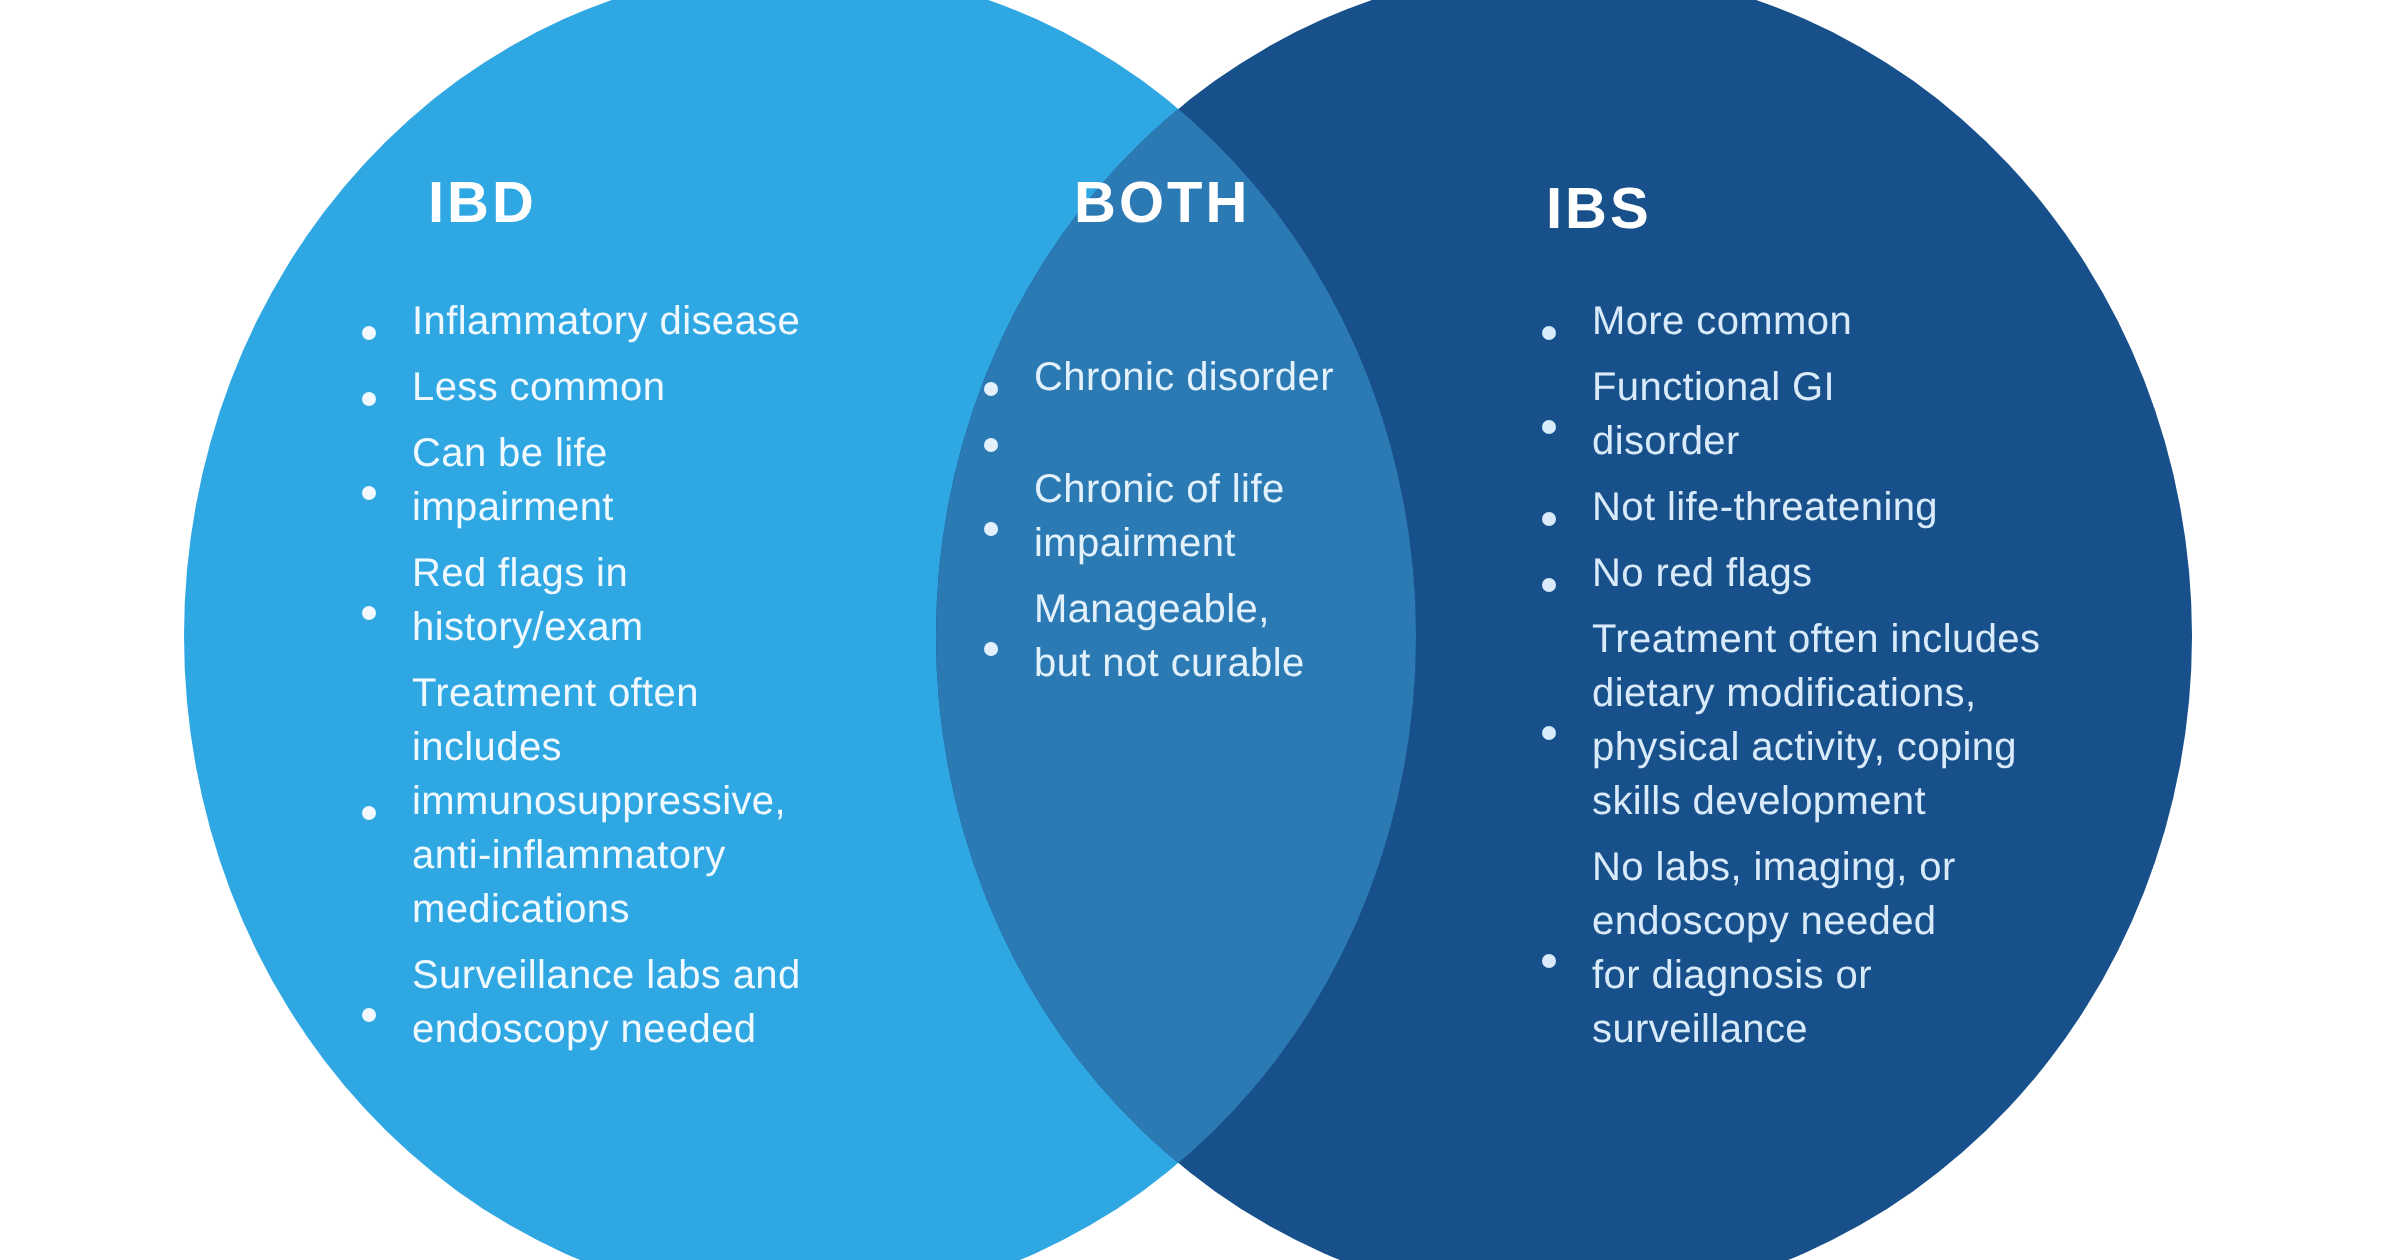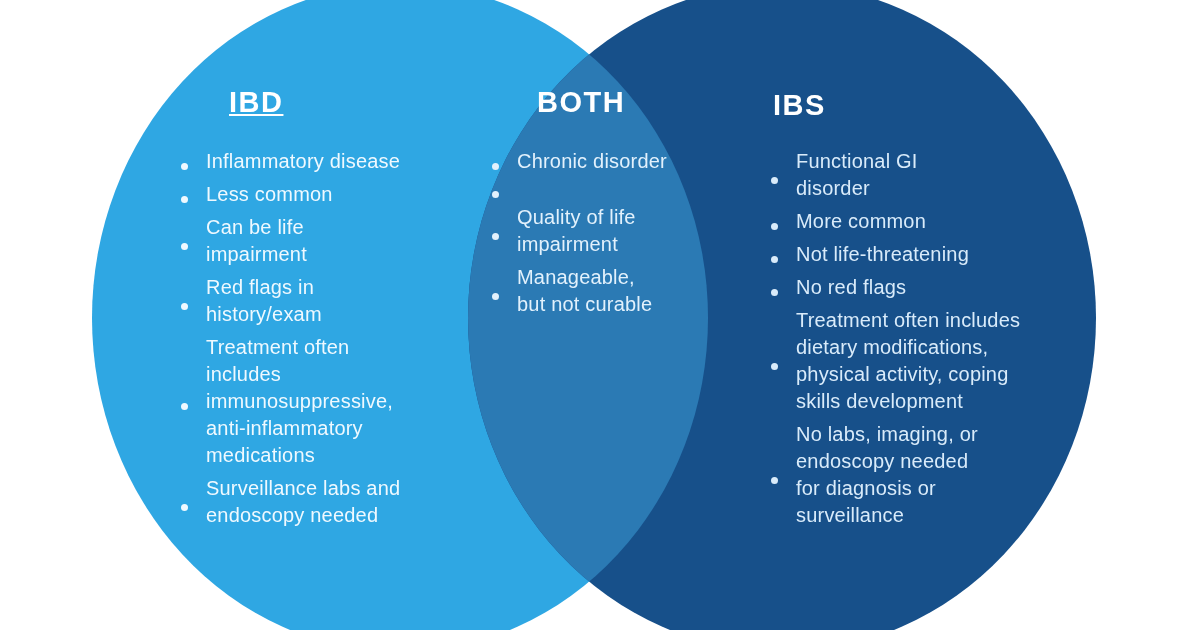--- a/index.html
+++ b/index.html
@@ -14,27 +14,27 @@
   .venn-svg { position: absolute; left: 0; top: 0; }
 
   .heading {
     position: absolute;
     font-size: 29px;
     font-weight: 700;
     letter-spacing: 1.5px;
     line-height: 1;
     color: #ffffff;
   }
-  #heading-ibd  { left: 229px; top: 88px; text-decoration: underline; }
+  #heading-ibd  { left: 214px; top: 88px; }
   #heading-both { left: 537px; top: 88px; }
   #heading-ibs  { left: 773px; top: 91px; }
 
   .col { position: absolute; top: 148px; }
   #col-ibd  { left: 181px; width: 275px; color: #EFF9FF; }
-  #col-both { left: 492px; width: 235px; color: #E2F1FC; }
+  #col-both { left: 492px; width: 235px; color: #E2F1FC; margin-top: 28px; }
   #col-ibs  { left: 771px; width: 300px; color: #D9EBFA; }
 
   .item { display: flex; align-items: center; margin-bottom: 6px; }
   .dot {
     flex: 0 0 7px;
     width: 7px; height: 7px;
     border-radius: 50%;
     background: currentColor;
     margin-top: 10px;
     margin-right: 18px;
@@ -103,39 +103,39 @@
   <div class="col" id="col-both">
     <div class="item">
       <span class="dot"></span>
       <span class="txt">Chronic disorder</span>
     </div>
     <div class="item">
       <span class="dot"></span>
     </div>
     <div class="item">
       <span class="dot"></span>
-      <span class="txt">Quality of life
+      <span class="txt">Chronic of life
 impairment</span>
     </div>
     <div class="item">
       <span class="dot"></span>
       <span class="txt">Manageable,
 but not curable</span>
     </div>
   </div>
 
   <div class="col" id="col-ibs">
     <div class="item">
       <span class="dot"></span>
-      <span class="txt">Functional GI
-disorder</span>
+      <span class="txt">More common</span>
     </div>
     <div class="item">
       <span class="dot"></span>
-      <span class="txt">More common</span>
+      <span class="txt">Functional GI
+disorder</span>
     </div>
     <div class="item">
       <span class="dot"></span>
       <span class="txt">Not life-threatening</span>
     </div>
     <div class="item">
       <span class="dot"></span>
       <span class="txt">No red flags</span>
     </div>
     <div class="item">

